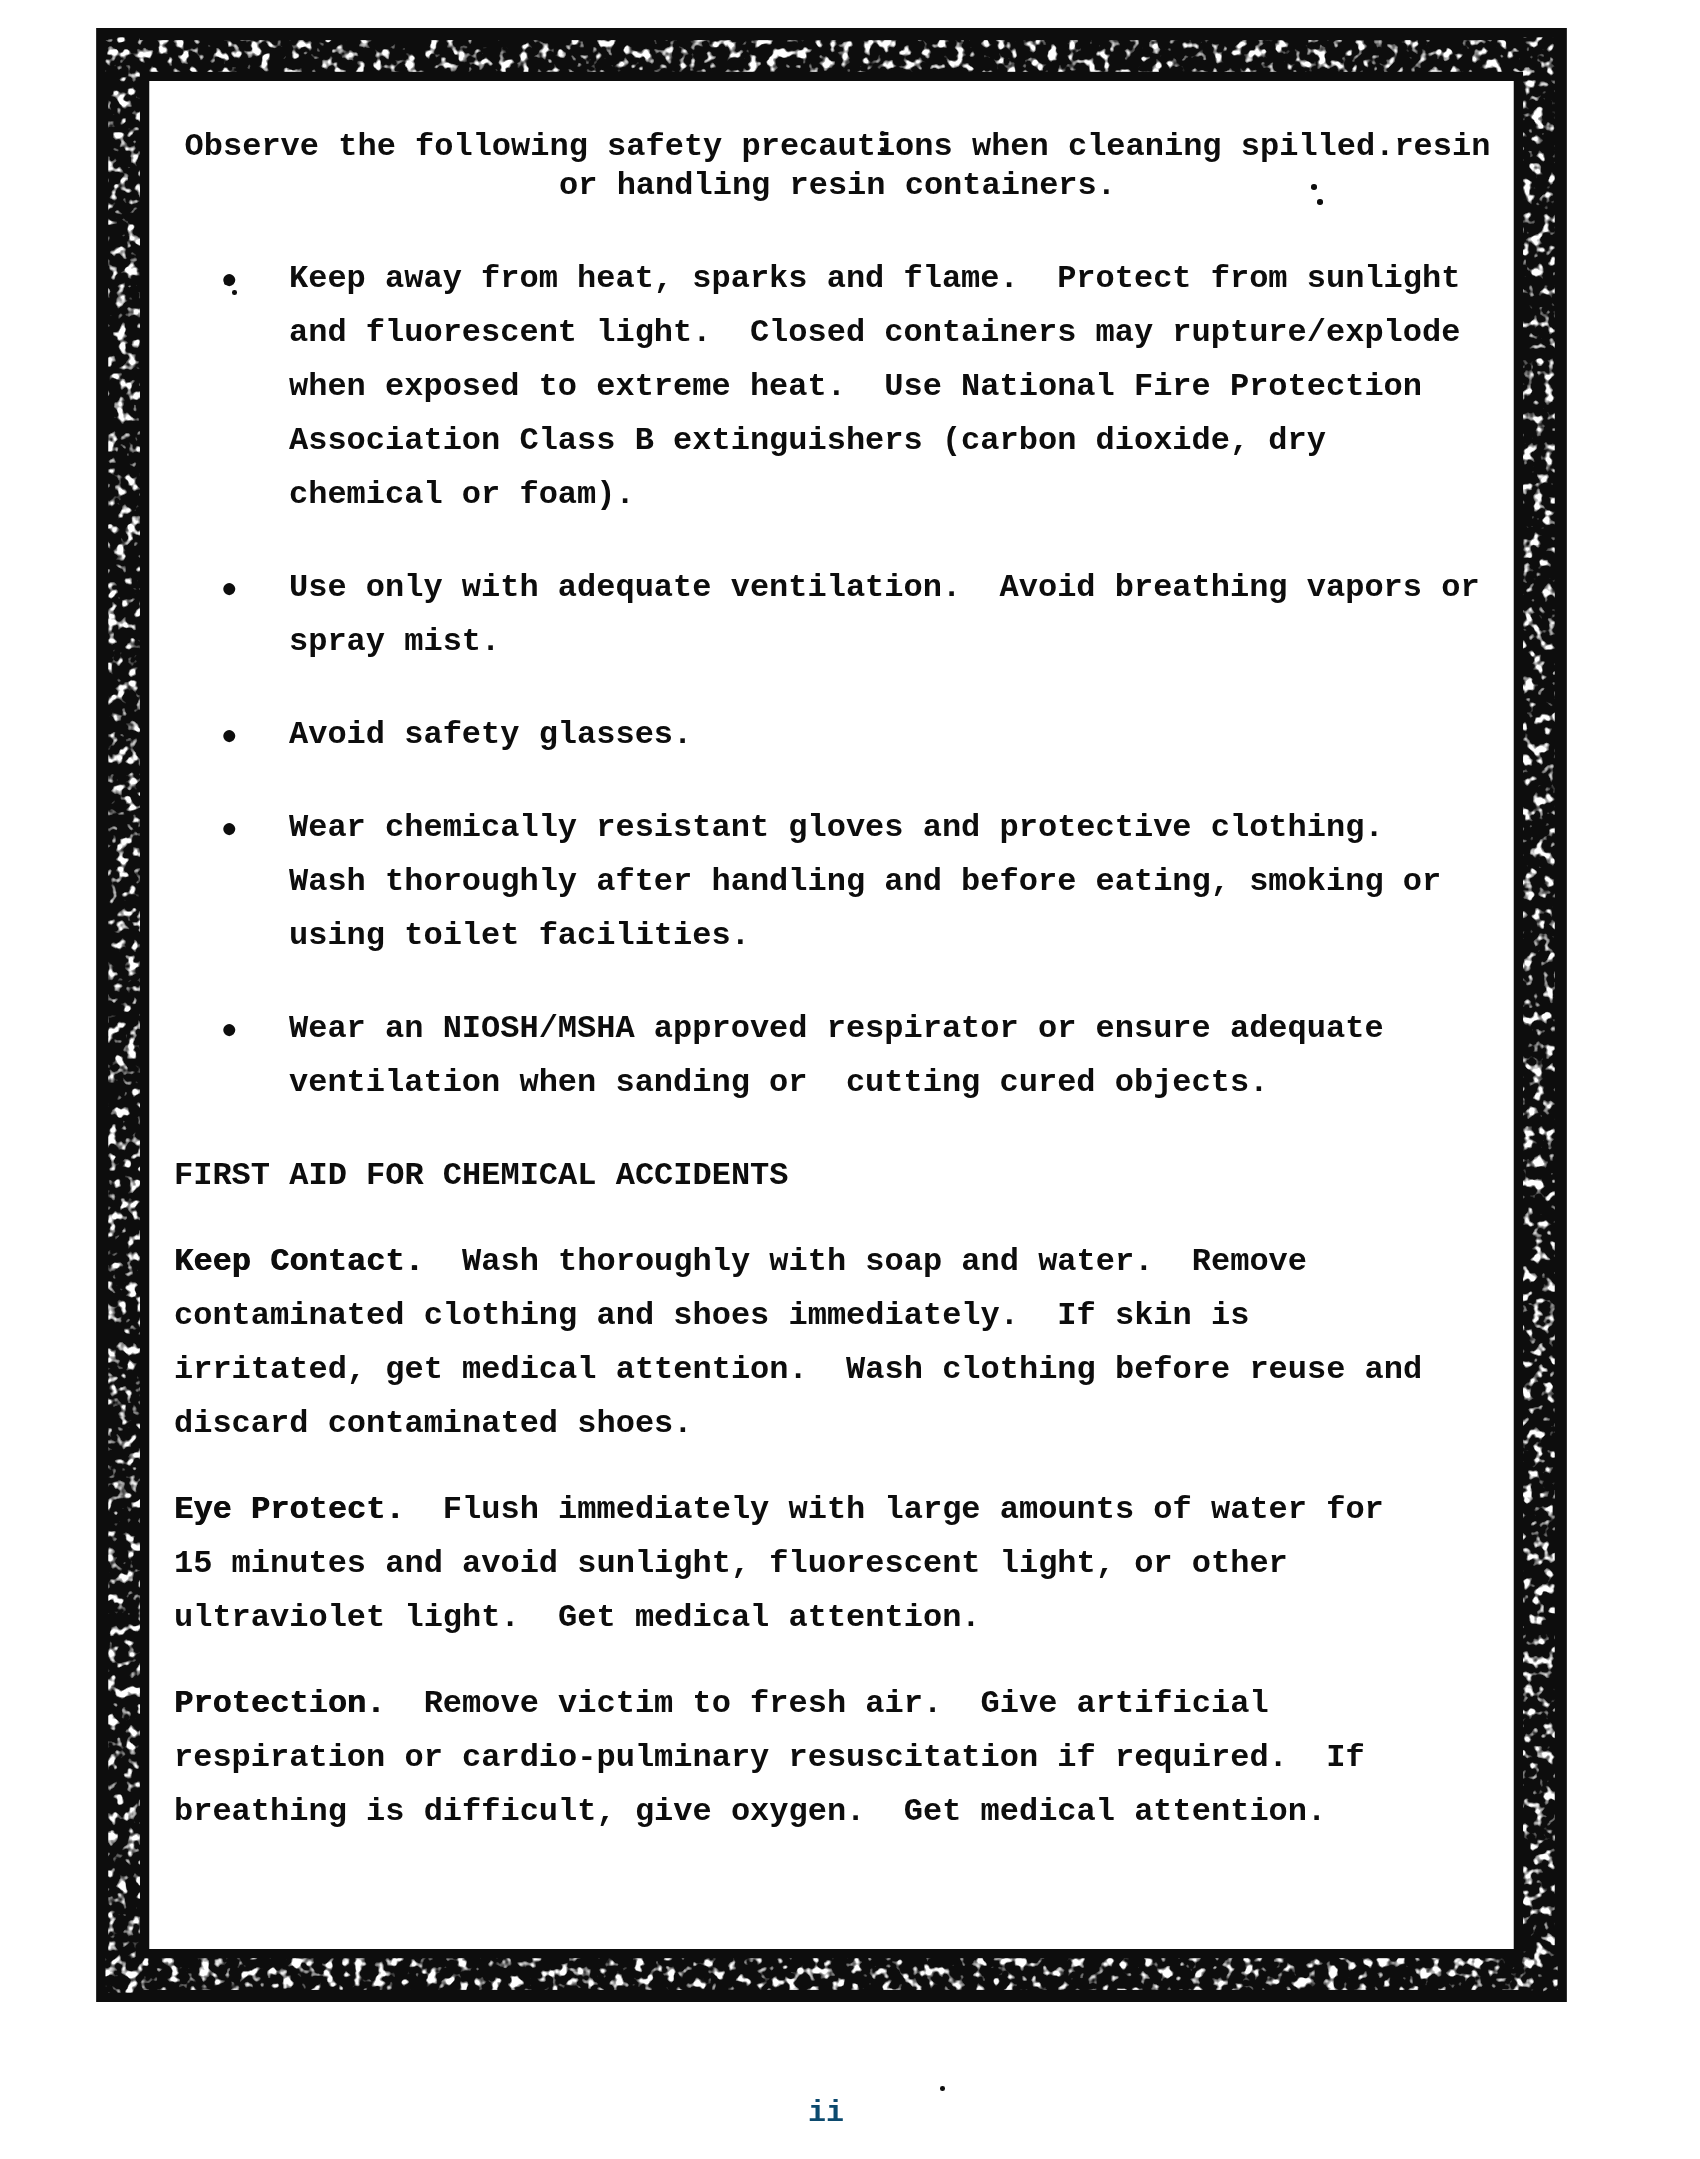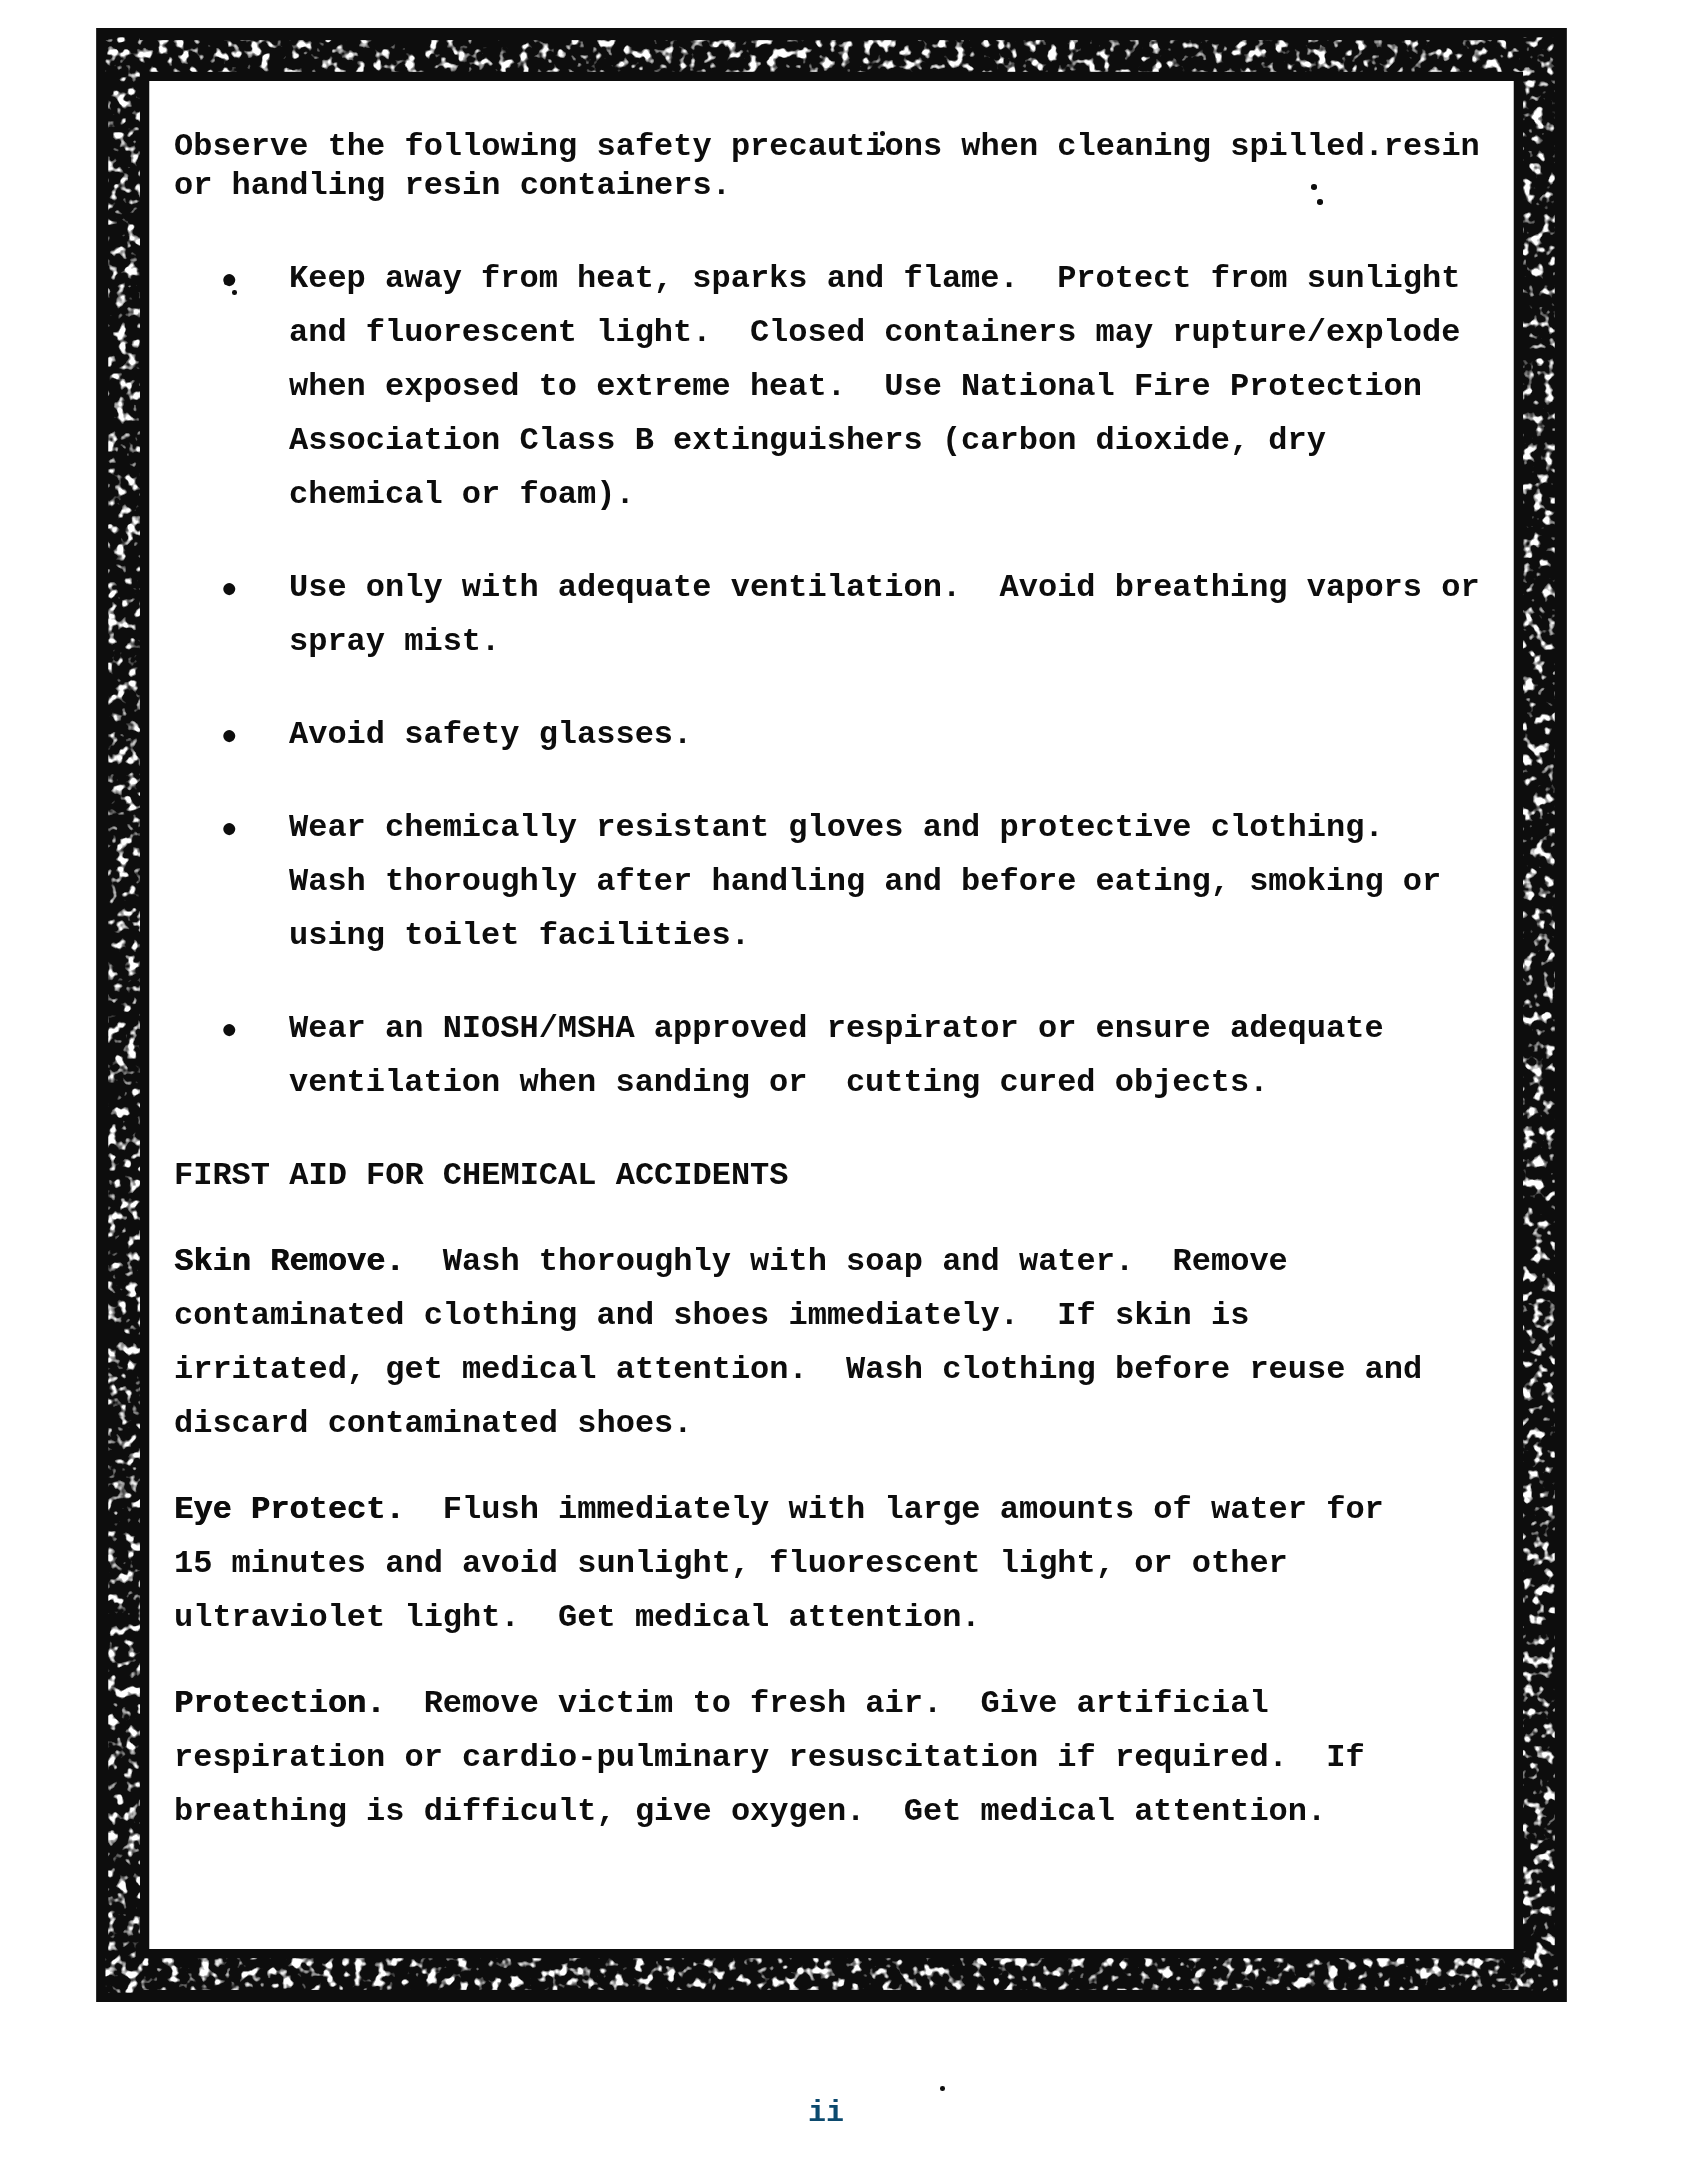--- a/index.html
+++ b/index.html
@@ -24,21 +24,21 @@
   .content {
     position: absolute;
     left: 174px;
     top: 127px;
     width: 1327px;
     font-size: 32px;
     font-weight: bold;
     line-height: 54px;
     color: #0d0d0d;
   }
-  .pre { white-space: pre-wrap; }
+  .pre { white-space: pre-wrap; text-align: center; }
   .intro {
     line-height: 39px;
     margin: 0 0 47px 0;
   }
   .precaution-list {
     list-style: none;
     margin: 0;
     padding: 0;
   }
   .precaution-list li {
@@ -133,21 +133,21 @@
       <li>
         <span class="bullet-marker">●</span>
         <span class="pre">Wear an NIOSH/MSHA approved respirator or ensure adequate
 ventilation when sanding or  cutting cured objects.</span>
       </li>
     </ul>
 
     <div class="section-heading">FIRST AID FOR CHEMICAL ACCIDENTS</div>
 
     <p class="first-aid-para">
-      <span class="lead">Skin Remove.</span><span class="pre">  Wash thoroughly with soap and water.  Remove
+      <span class="lead">Keep Contact.</span><span class="pre">  Wash thoroughly with soap and water.  Remove
 contaminated clothing and shoes immediately.  If skin is
 irritated, get medical attention.  Wash clothing before reuse and
 discard contaminated shoes.</span>
     </p>
 
     <p class="first-aid-para">
       <span class="lead">Eye Protect.</span><span class="pre">  Flush immediately with large amounts of water for
 15 minutes and avoid sunlight, fluorescent light, or other
 ultraviolet light.  Get medical attention.</span>
     </p>

